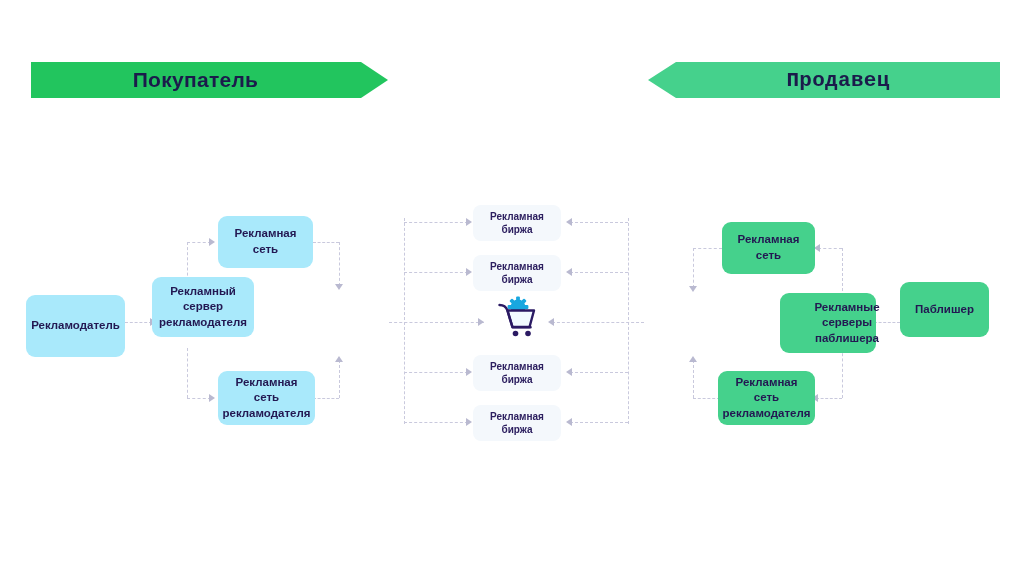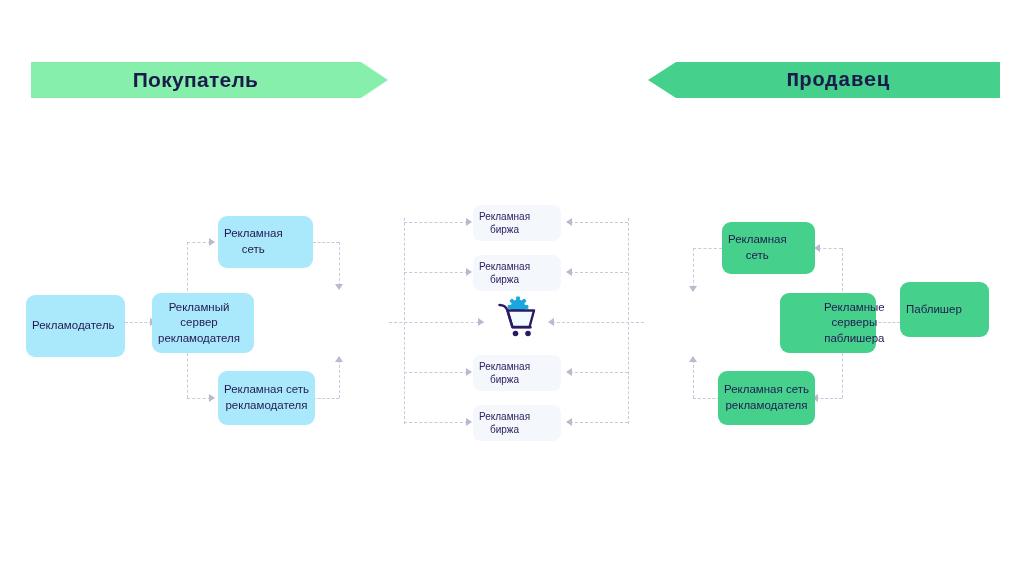--- a/index.html
+++ b/index.html
@@ -13,40 +13,40 @@
 
   
   .banner{
     position:absolute;
     display:flex;align-items:center;justify-content:center;
     font-size:21px;font-weight:bold;letter-spacing:.3px;
     color:#1b1b4b;
   }
   .banner-buyer{
     left:31px;top:62px;width:357px;height:36px;
-    background:#86efac;
+    background:#22c55e;
     clip-path:polygon(0 0, 330px 0, 100% 50%, 330px 100%, 0 100%);
   }
   .banner-buyer span{margin-left:-28px;}
   .banner-seller{
     left:648px;top:62px;width:352px;height:36px;
     background:#45d18c;
     clip-path:polygon(28px 0, 100% 0, 100% 100%, 28px 100%, 0 50%);
   }
   .banner-seller span{margin-left:28px;font-family:Liberation Mono, monospace;}
 
   
   .node{
     position:absolute;
     box-sizing:border-box;
-    display:flex;align-items:center;
+    display:flex;align-items:center;justify-content:center;
     text-align:center;
     color:#231852;
     font-size:11.5px;
-    font-weight:normal;
+    font-weight:bold;
     line-height:1.35;
     padding:4px 6px;
     border-radius:9px;
     white-space:pre-line;
     z-index:3;
   }
   .node.blue{background:#a9e9fb;}
   .node.green{background:#45d18c;}
   .node.pale{
     background:#f4f8fc;
@@ -166,21 +166,21 @@
   <div class="arrow down" style="left:689px;top:286px;"></div>
 
   <div class="hline" style="left:693px;top:398px;width:27px;"></div>
   <div class="vline" style="left:693px;top:360px;height:38px;"></div>
   <div class="arrow up" style="left:689px;top:356px;"></div>
 
   <div class="node blue" style="left:26px;top:295px;width:99px;height:62px;">
     <span>Рекламодатель</span>
   </div>
 
-  <div class="node blue" style="left:152px;top:293px;width:102px;height:60px;">
+  <div class="node blue" style="left:152px;top:277px;width:102px;height:60px;">
     <span>Рекламный
 сервер
 рекламодателя</span>
   </div>
 
   <div class="node blue" style="left:218px;top:216px;width:95px;height:52px;">
     <span>Рекламная
 сеть</span>
   </div>
 

